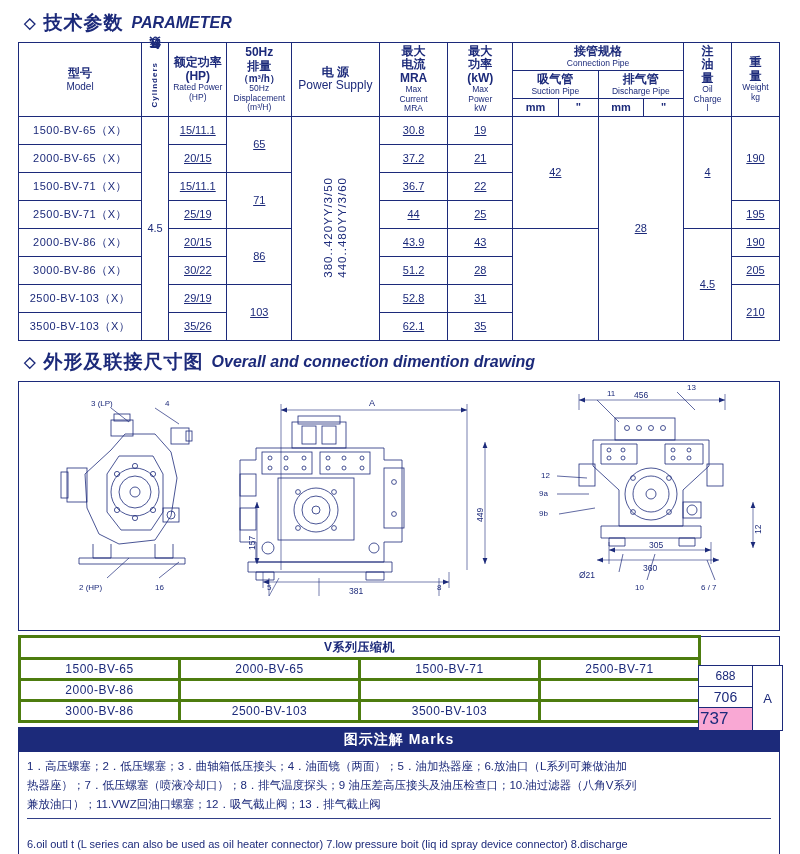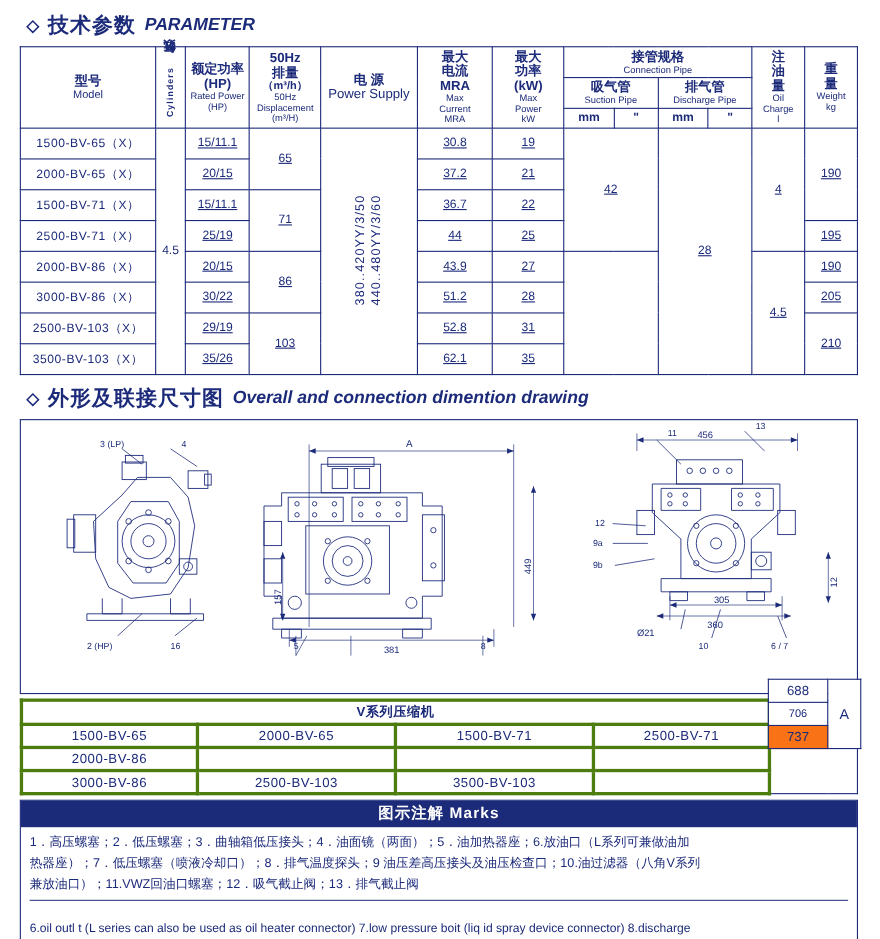--- a/index.html
+++ b/index.html
@@ -222,21 +222,21 @@
         <td class="num">44</td>
         <td class="num">25</td>
         <td class="num">195</td>
       </tr>
 
       <tr>
         <td class="model-cell">2000-BV-86（X）</td>
         <td class="num">20/15</td>
         <td class="num" rowspan="2">86</td>
         <td class="num">43.9</td>
-        <td class="num">27</td>
+        <td class="num">43</td>
         <td class="num" colspan="2" rowspan="4"></td>
         <td class="num" rowspan="4">4.5</td>
         <td class="num">190</td>
       </tr>
 
       <tr>
         <td class="model-cell">3000-BV-86（X）</td>
         <td class="num">30/22</td>
         <td class="num">51.2</td>
         <td class="num">28</td>
@@ -518,35 +518,35 @@
     <tr>
       <td>3000-BV-86</td>
       <td>2500-BV-103</td>
       <td>3500-BV-103</td>
       <td></td>
     </tr>
   </tbody>
     </table>
 
   <div style="position:absolute; right:18px; top:617px; width:84px;">
-    <table style="width:84px; border-collapse:collapse; table-layout:fixed;">
+    <table style="width:84px; border-collapse:collapse; table-layout:fixed;margin-top:48px;">
       <colgroup>
           <col style="width:54px">
           <col style="width:30px">
         </colgroup>
       <tbody>
           <tr>
         <td style="border:1px solid #1c2a7a; height:21px; text-align:center; font-size:12px; color:#1c2a7a; background:#fff;">688</td>
         <td rowspan="3" style="border:1px solid #1c2a7a; text-align:center; font-size:13px; color:#1c2a7a; background:#fff;">A</td>
       </tr>
       <tr>
-        <td style="border:1px solid #1c2a7a; height:21px; text-align:center; font-size:10px; color:#1c2a7a; background:#fff;">706</td>
-      </tr>
-      <tr>
-        <td style="border:1px solid #1c2a7a; height:21px; text-align:center; font-size:12px; color:#1c2a7a; background:#f97316;">737</td>
+        <td style="border:1px solid #1c2a7a; height:21px; text-align:center; font-size:14px; color:#1c2a7a; background:#fff;">706</td>
+      </tr>
+      <tr>
+        <td style="border:1px solid #1c2a7a; height:21px; font-size:17px; color:#1c2a7a; background:#f9a8d4;">737</td>
       </tr>
     </tbody>
       </table>
   </div>
 
   <div class="marks">
     <div class="marks-title">图示注解  Marks</div>
     <div class="marks-body">
       <div class="marks-cn">1．高压螺塞；2．低压螺塞；3．曲轴箱低压接头；4．油面镜（两面）；5．油加热器座；6.放油口（L系列可兼做油加</div>
       <div class="marks-cn">热器座）；7．低压螺塞（喷液冷却口）；8．排气温度探头；9 油压差高压接头及油压检查口；10.油过滤器（八角V系列</div>

